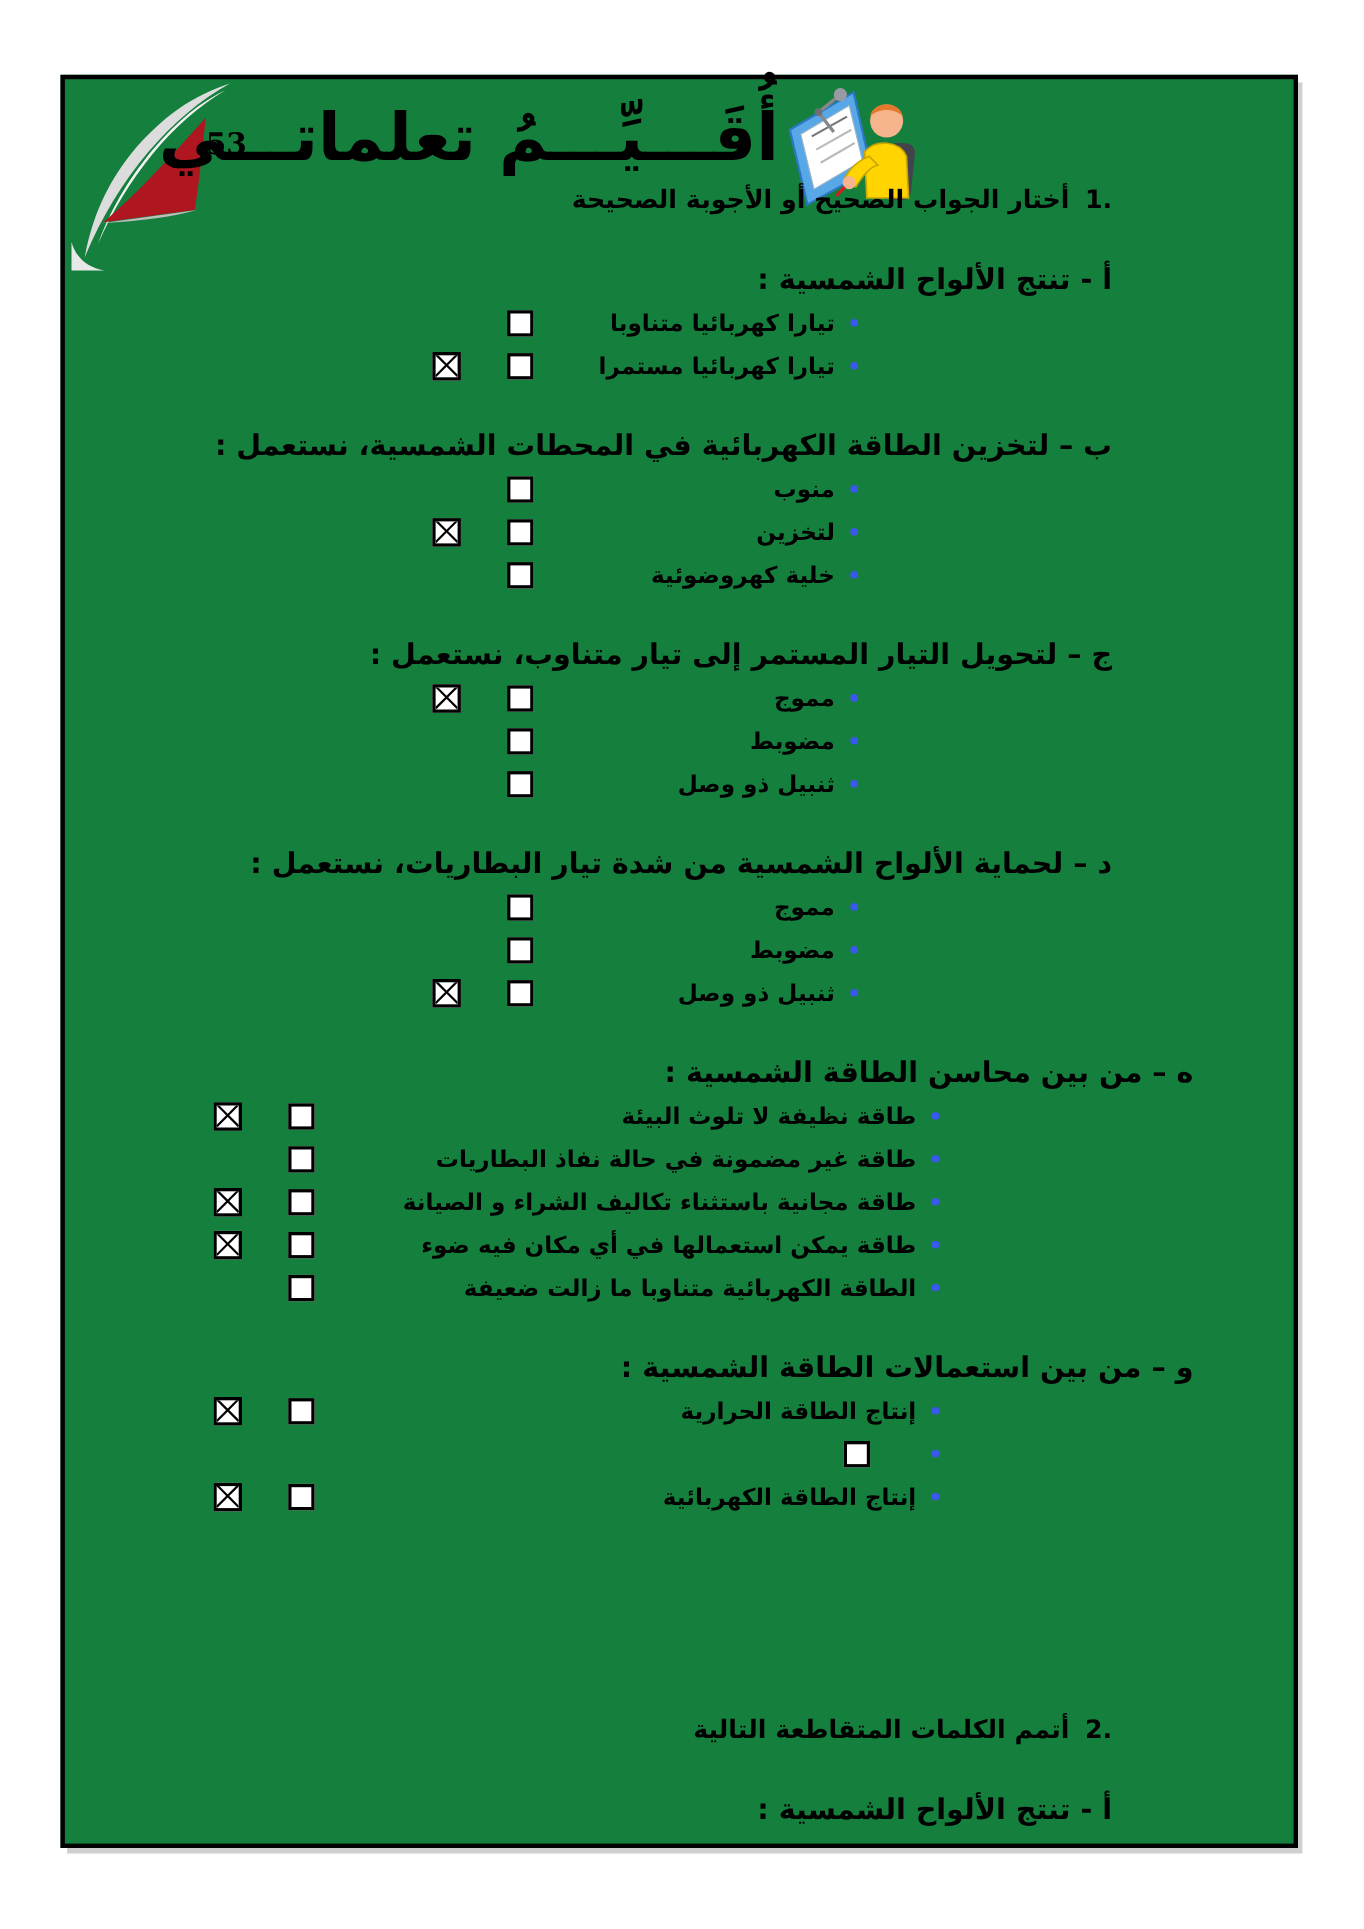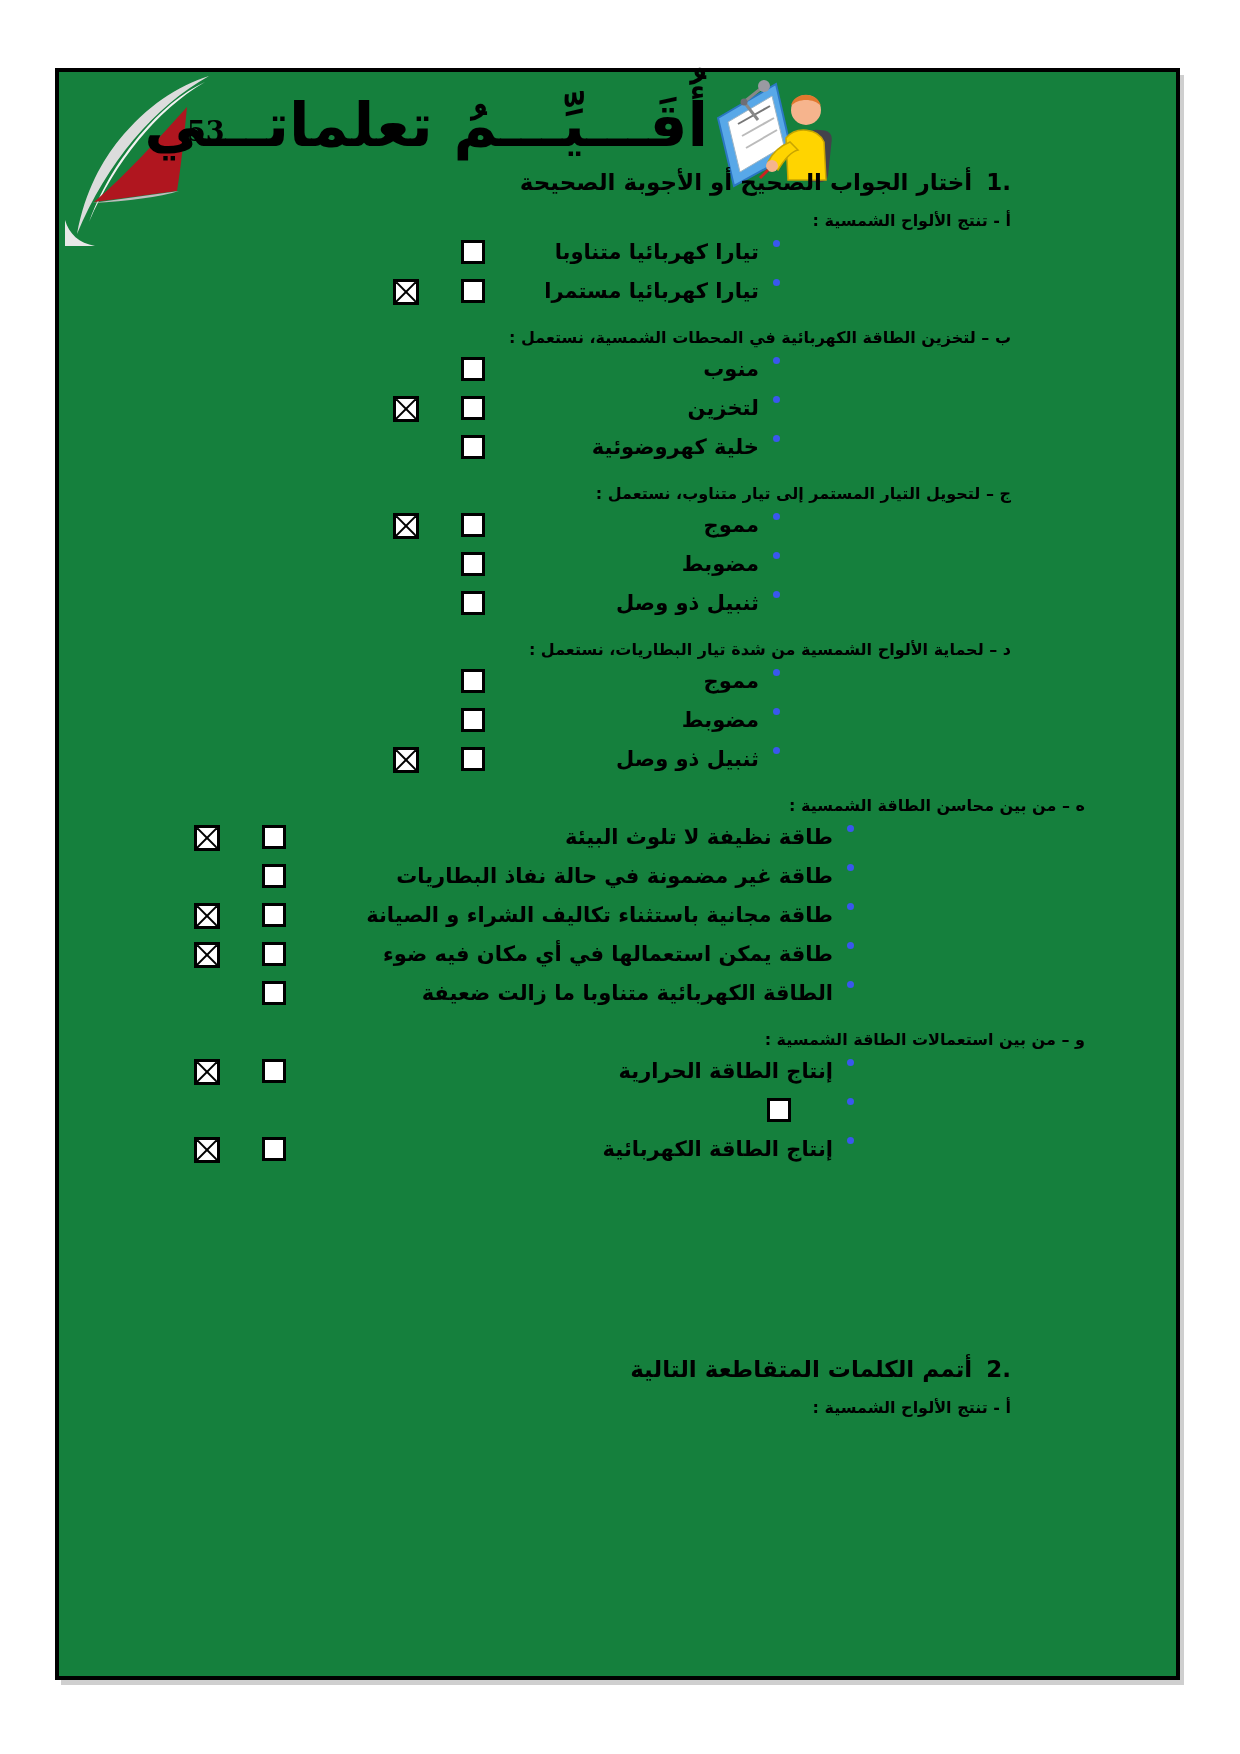--- a/index.html
+++ b/index.html
@@ -19,23 +19,23 @@
   .main-title{position:absolute;top:18px;right:468px;font-size:60px;font-weight:bold;
               white-space:nowrap;letter-spacing:0;}
   .illu{position:absolute;top:8px;right:340px;width:122px;height:118px;}
 
   
   .qa{position:absolute;top:0;left:0;right:0;padding-top:90px;}
   .q-header{display:flex;direction:rtl;align-items:center;height:39px;
             padding-right:165px;gap:14px;font-weight:bold;font-size:23px;}
   .q-num{direction:ltr;font-weight:bold;}
   .section-label{display:flex;align-items:center;height:39px;padding-right:165px;
-                 font-weight:bold;font-size:16px;white-space:nowrap;}
+                 font-weight:bold;font-size:26px;white-space:nowrap;margin-top:34px;}
   .section-label.deep{padding-right:91px;}
-  .opt{display:flex;direction:rtl;height:39px;
+  .opt{display:flex;direction:rtl;align-items:center;height:39px;
        font-weight:bold;font-size:21px;}
   .bullet{flex:none;width:7px;height:7px;border-radius:50%;background:#3a57ee;
           margin-left:14px;}
   .opt.a .bullet{margin-right:396px;}
   .opt.b .bullet{margin-right:322px;}
   .opt-text{white-space:nowrap;text-align:right;}
   .opt.a .opt-text{width:265px;}
   .opt.b .opt-text{width:505px;}
   .cb{flex:none;box-sizing:border-box;width:24px;height:24px;border:3px solid #000;
       background:#fff;margin-right:9px;}

